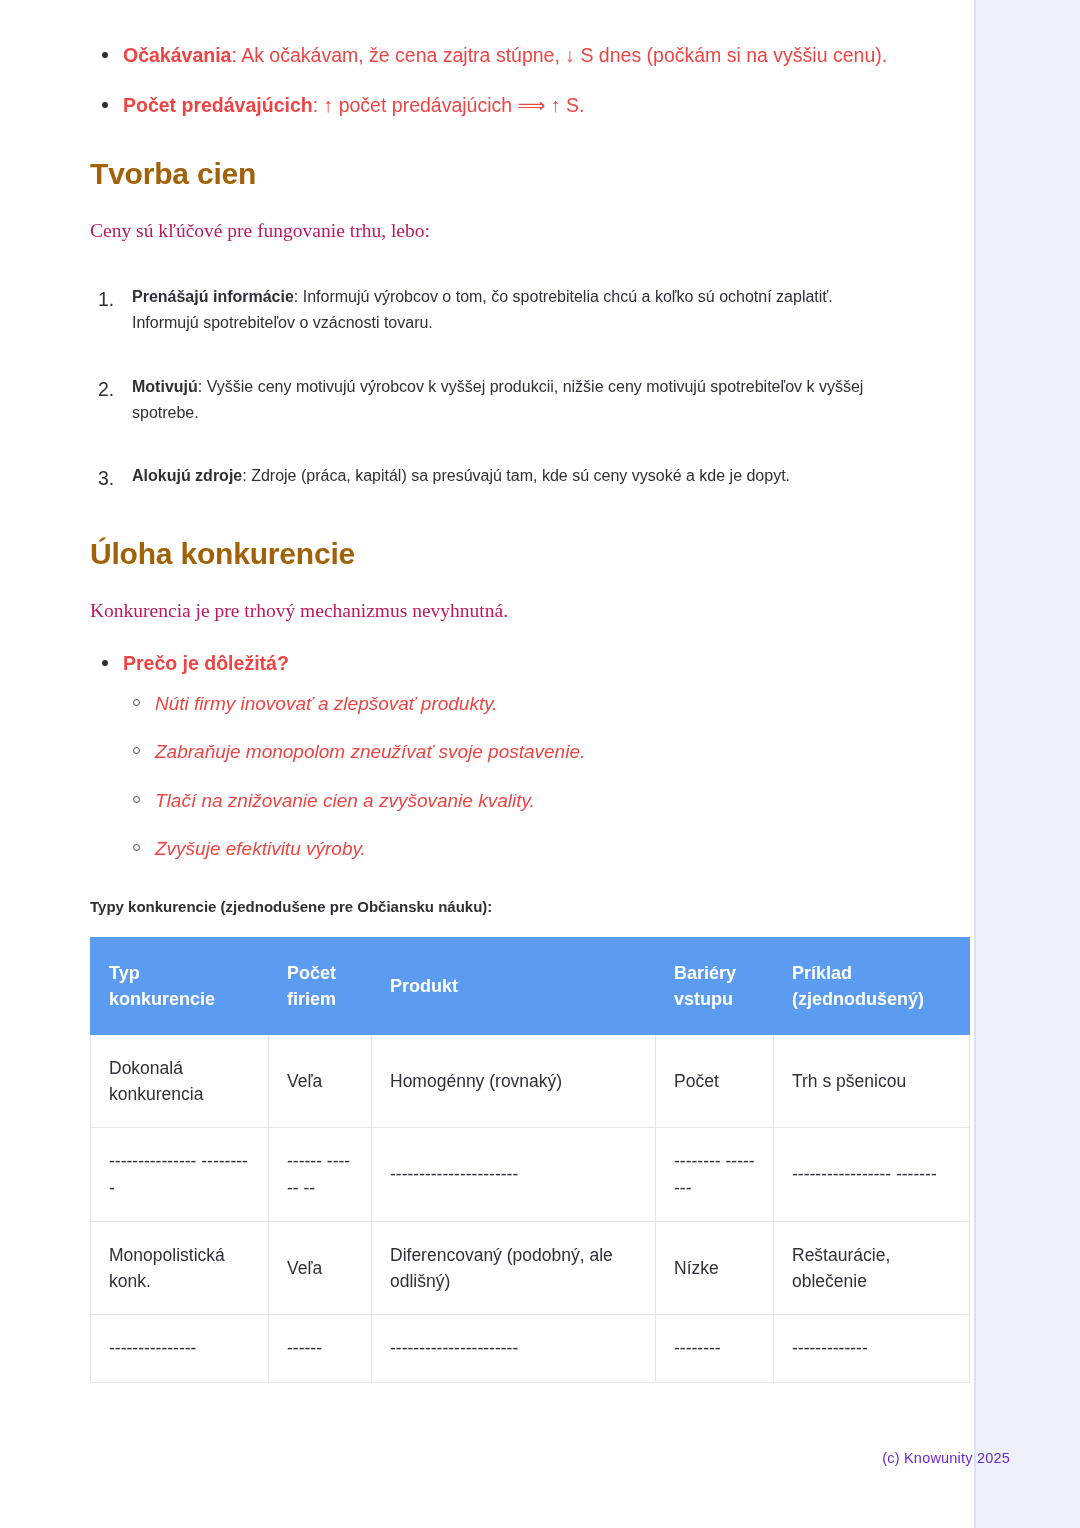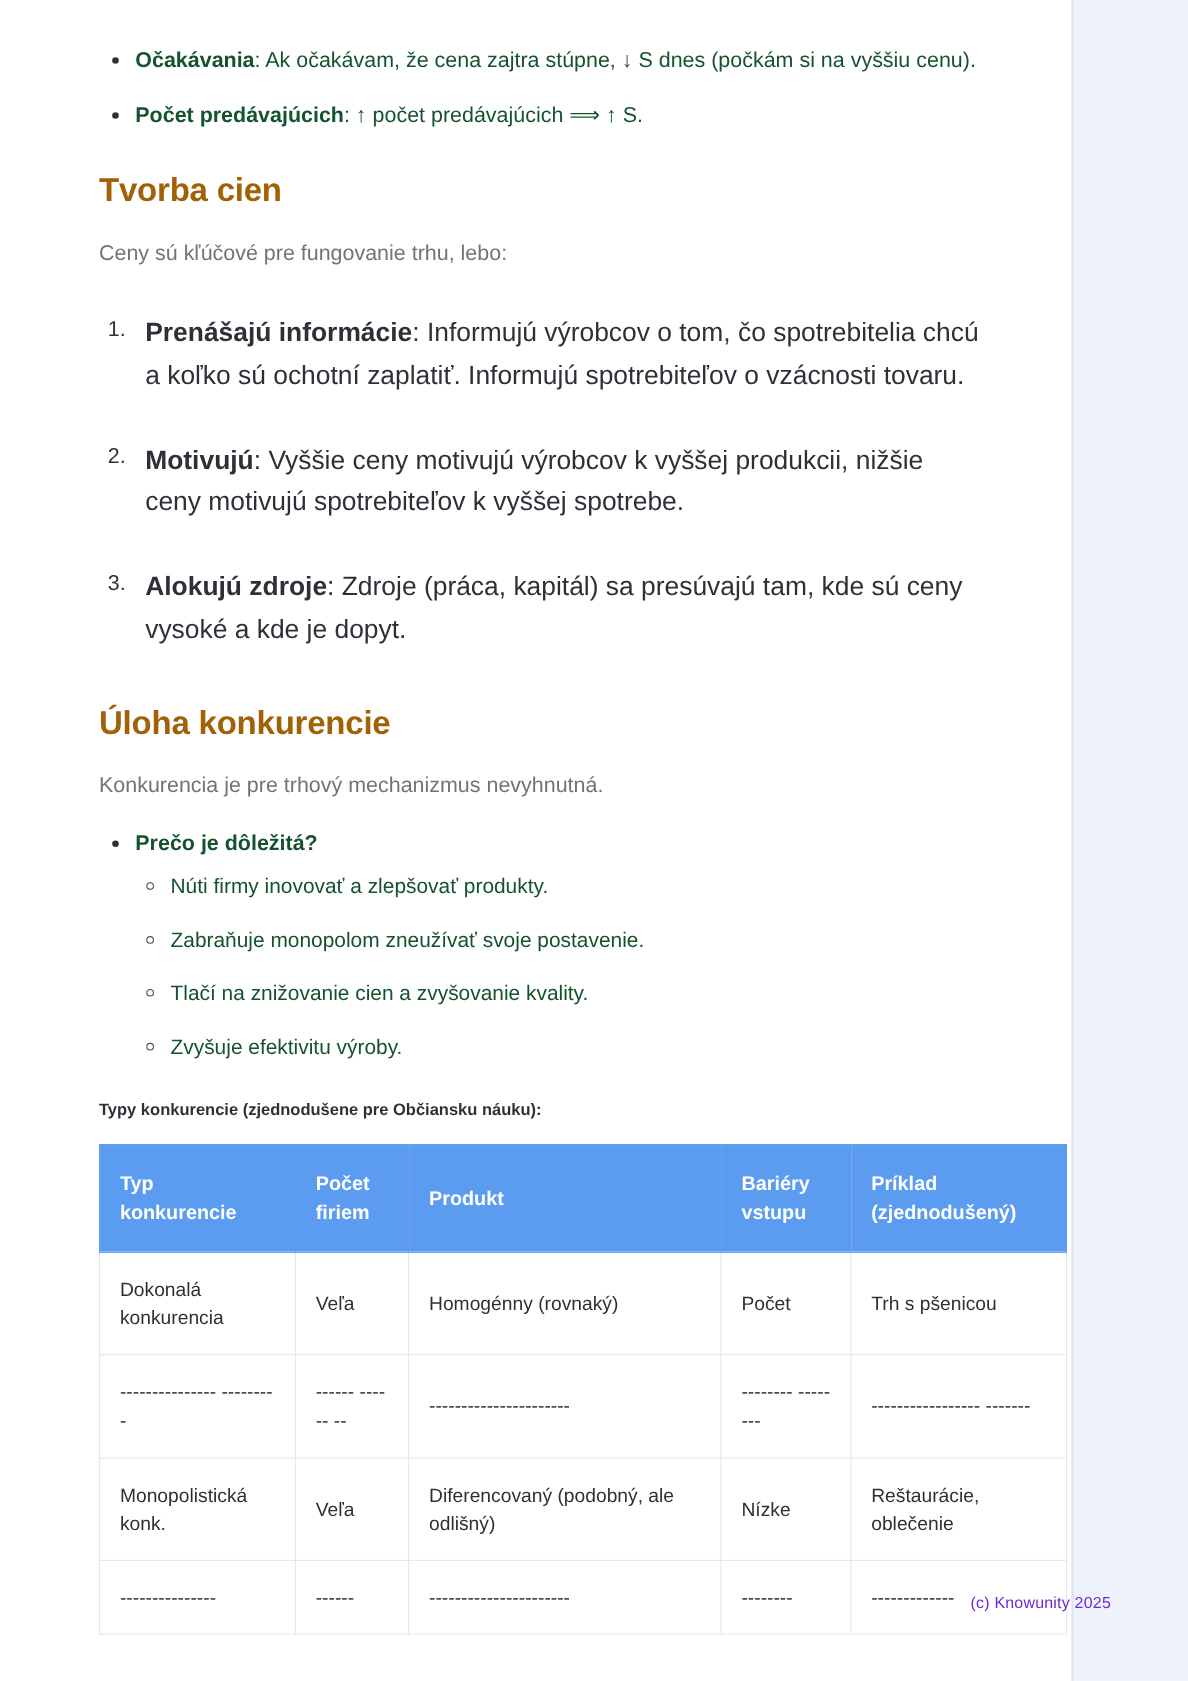--- a/index.html
+++ b/index.html
@@ -48,21 +48,21 @@
     list-style: none;
     margin: 0 0 0 0;
     padding: 0;
   }
   ul.bullets > li {
     position: relative;
     padding-left: 33px;
     margin-bottom: 18px;
     font-size: 19.5px;
     line-height: 1.62;
-    color: #14532d;
+    color: #ef4444;
   }
   ul.bullets > li::before {
     content: "";
     position: absolute;
     left: 12px;
     top: 12px;
     width: 6px;
     height: 6px;
     border-radius: 50%;
     background: #2d3137;
@@ -77,34 +77,35 @@
     margin: 34px 0 22px 0;
     letter-spacing: -0.2px;
   }
   h2.section-title.second {
     margin-top: 46px;
   }
   p.para {
     font-size: 19.5px;
     line-height: 1.6;
     margin: 0 0 22px 0;
-    color: #737373;
+    color: #be185d;
+    font-family: Liberation Serif, serif;
   }
 
   ol.numbered {
     margin: 0;
     padding: 0 0 0 0;
     list-style: none;
     counter-reset: oln;
   }
   ol.numbered > li {
     position: relative;
     padding-left: 42px;
     margin-bottom: 17px;
-    font-size: 24px;
+    font-size: 16px;
     line-height: 1.62;
     counter-increment: oln;
     margin-top: 38px;
   }
   ol.numbered > li::before {
     content: counter(oln) ".";
     position: absolute;
     left: 8px;
     top: 0;
     font-size: 19.5px;
@@ -115,20 +116,21 @@
     list-style: none;
     margin: 10px 0 0 0;
     padding: 0;
   }
   ul.sub > li {
     position: relative;
     padding-left: 32px;
     margin-bottom: 20px;
     font-size: 19px;
     line-height: 1.5;
+    font-style: italic;
   }
   ul.sub > li::before {
     content: "";
     position: absolute;
     left: 10px;
     top: 9px;
     width: 7px;
     height: 7px;
     border-radius: 50%;
     border: 1.4px solid #4a4f57;

